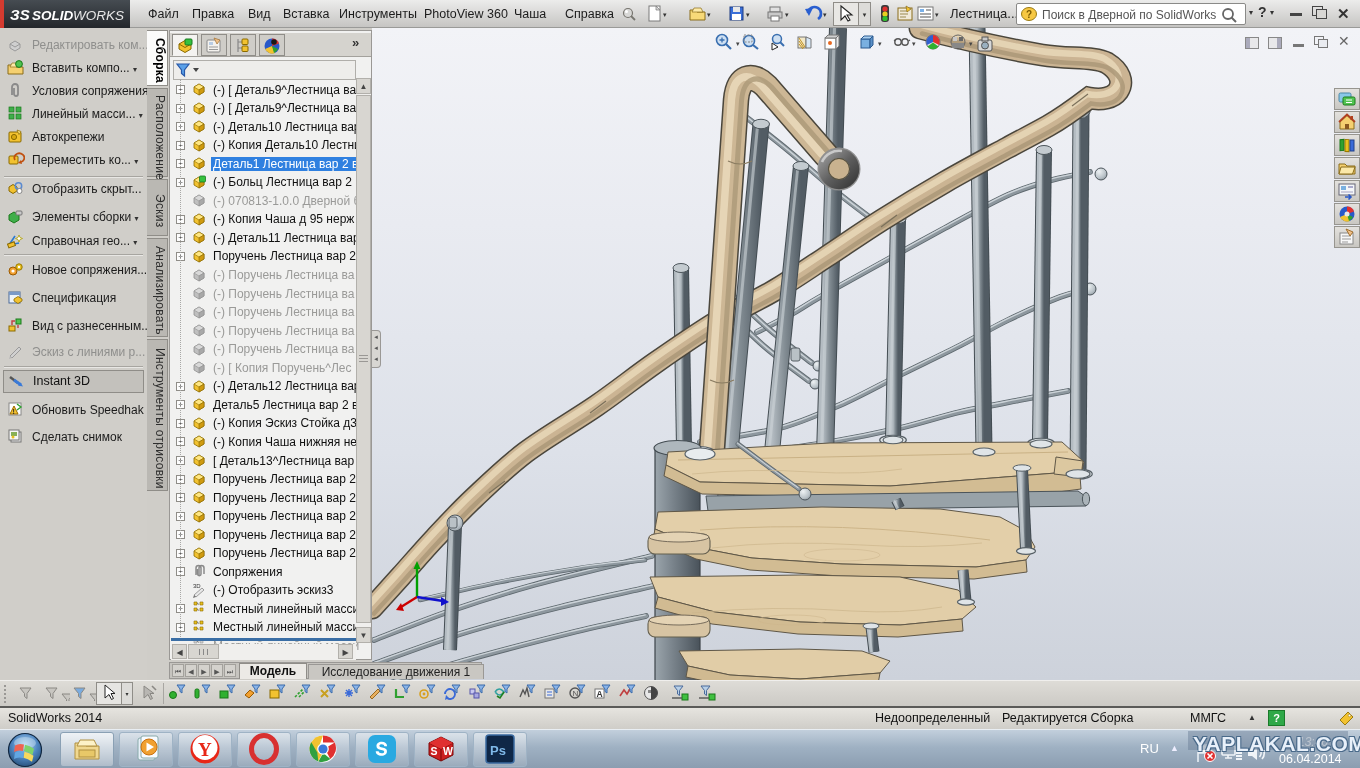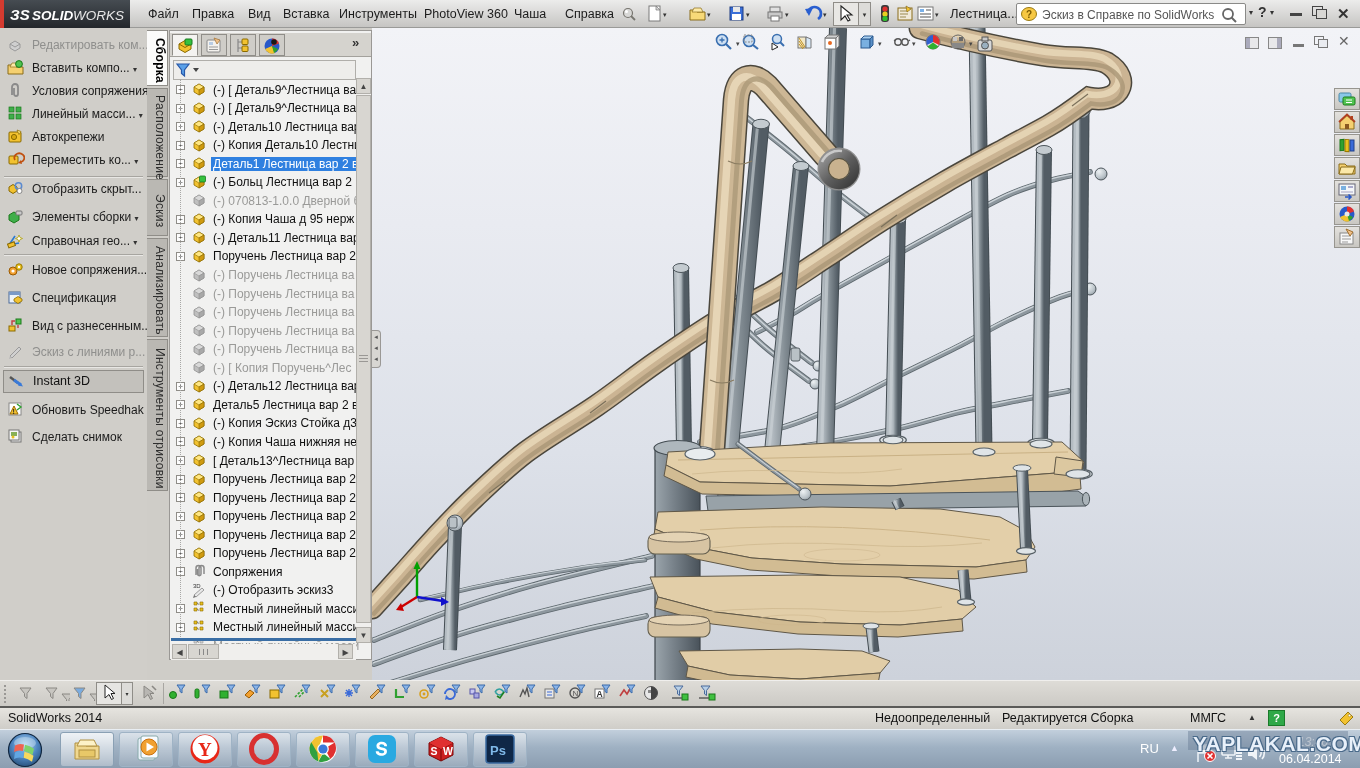--- a/index.html
+++ b/index.html
@@ -123,21 +123,21 @@
           <rect x="4" y="5" width="4" height="3" fill="#7ab0e8"></rect>
           <path d="M10,6 h5 M4,10 h11 M4,13 h11" stroke="#555" stroke-width="1.2"></path>
         </svg></div>
 <div class="abs" style="left:935px;top:11px;font-size:7px;color:#333;">▾</div>
 <div class="abs" style="left:950px;top:0;height:28px;line-height:28px;font-size:13px;color:#222;">Лестница...</div>
 <div class="abs" style="left:1016px;top:3px;width:230px;height:22px;background:#fff;border:1px solid #8a8a88;border-radius:2px;">
 <div class="abs" style="left:4px;top:2px;"><svg width="17" height="17" viewBox="0 0 17 17" style="">
             <ellipse cx="8" cy="8" rx="7.5" ry="6.5" fill="#f7c843" stroke="#9a7a10"></ellipse>
             <text x="5" y="12" font-size="10" font-weight="bold" fill="#7a5a00">?</text>
           </svg></div>
-<div class="abs" style="left:25px;top:4px;font-size:12px;color:#555;">Эскиз в Справке по SolidWorks</div>
+<div class="abs" style="left:25px;top:4px;font-size:12px;color:#555;">Поиск в Дверной по SolidWorks</div>
 <div class="abs" style="left:203px;top:2px;"><svg width="18" height="18" viewBox="0 0 18 18" style="">
             <circle cx="8" cy="8" r="5" fill="none" stroke="#666" stroke-width="1.8"></circle>
             <line x1="11.5" y1="11.5" x2="16" y2="16" stroke="#666" stroke-width="2"></line>
           </svg></div>
       </div>
 <div class="abs" style="left:1249px;top:8px;font-size:8px;color:#333;">▾</div>
 <div class="abs" style="left:1258px;top:4px;font-size:14px;font-weight:bold;color:#333;">?</div>
 <div class="abs" style="left:1270px;top:8px;font-size:8px;color:#333;">▾</div>
 <div class="abs" style="left:1290px;top:13px;width:12px;height:3px;background:#444;"></div>
 <div class="abs" style="left:1312px;top:6px;width:11px;height:10px;border:1.5px solid #444;"></div>
@@ -849,20 +849,29 @@
 <div class="abs sb" style="left:186px;top:596px;width:15px;height:16px;text-align:center;font-size:8px;line-height:16px;color:#444;">▼</div>
 <div class="abs" style="left:1px;top:613px;width:185px;height:16px;background:#f0efed;"></div>
 <div class="abs sb" style="left:2px;top:613px;width:15px;height:15px;text-align:center;font-size:8px;line-height:15px;color:#444;">◀</div>
 <div class="abs sb" style="left:18px;top:613px;width:31px;height:15px;">
         <div style="margin:4px auto 0;width:9px;height:6px;border-left:1px solid #888;border-right:1px solid #888;">
           <div style="margin:0 3px;height:6px;border-left:1px solid #888;"></div>
         </div>
       </div>
 <div class="abs sb" style="left:168px;top:613px;width:15px;height:15px;text-align:center;font-size:8px;line-height:15px;color:#444;">▶</div>
 </div>
+<div class="abs" style="left:169px;top:662px;width:313px;height:17px;background:#c6c4bf;border:1px solid #9a9895;">
+<div class="abs" style="left:2px;top:1px;width:12px;height:13px;background:#d4d2cd;border:1px solid #a3a19c;font-size:7px;line-height:13px;text-align:center;color:#555;">⏮</div>
+<div class="abs" style="left:15px;top:1px;width:12px;height:13px;background:#d4d2cd;border:1px solid #a3a19c;font-size:7px;line-height:13px;text-align:center;color:#555;">◀</div>
+<div class="abs" style="left:28px;top:1px;width:12px;height:13px;background:#d4d2cd;border:1px solid #a3a19c;font-size:7px;line-height:13px;text-align:center;color:#555;">▶</div>
+<div class="abs" style="left:41px;top:1px;width:12px;height:13px;background:#d4d2cd;border:1px solid #a3a19c;font-size:7px;line-height:13px;text-align:center;color:#555;">▶</div>
+<div class="abs" style="left:54px;top:1px;width:12px;height:13px;background:#d4d2cd;border:1px solid #a3a19c;font-size:7px;line-height:13px;text-align:center;color:#555;">⏭</div>
+<div class="abs" style="left:69px;top:0px;width:68px;height:16px;background:#eceae6;border:1px solid #8f8d88;border-bottom:none;text-align:center;font-size:12px;font-weight:bold;color:#111;">Модель</div>
+<div class="abs" style="left:138px;top:1px;width:176px;height:15px;background:#c9c7c2;border:1px solid #9a9895;border-bottom:none;text-align:center;font-size:12px;color:#222;">Исследование движения 1</div>
+</div>
 <div id="btoolbar">
 <div class="abs" style="left:4px;top:4px;width:3px;height:18px;border-left:2px dotted #9a9895;"></div>
 <div class="abs" style="left:18px;top:4px;"><svg width="16" height="16" viewBox="0 0 16 16" style="">
           <path d="M2,3 h11 l-4,5.5 v5 l-2.5,-2 v-3 Z" fill="#c8c6c1" stroke="#8a8884" stroke-width="1"></path>
         </svg></div>
 <div class="abs" style="left:44px;top:4px;"><svg width="16" height="16" viewBox="0 0 16 16" style="">
           <path d="M2,3 h11 l-4,5.5 v5 l-2.5,-2 v-3 Z" fill="#c8c6c1" stroke="#8a8884" stroke-width="1"></path>
         </svg><svg width="10" height="10" viewBox="0 0 10 10" style="">
           <path d="M2,3 h11 l-4,5.5 v5 l-2.5,-2 v-3 Z" fill="#c8c6c1" stroke="#8a8884" stroke-width="1"></path>
         </svg></div>

